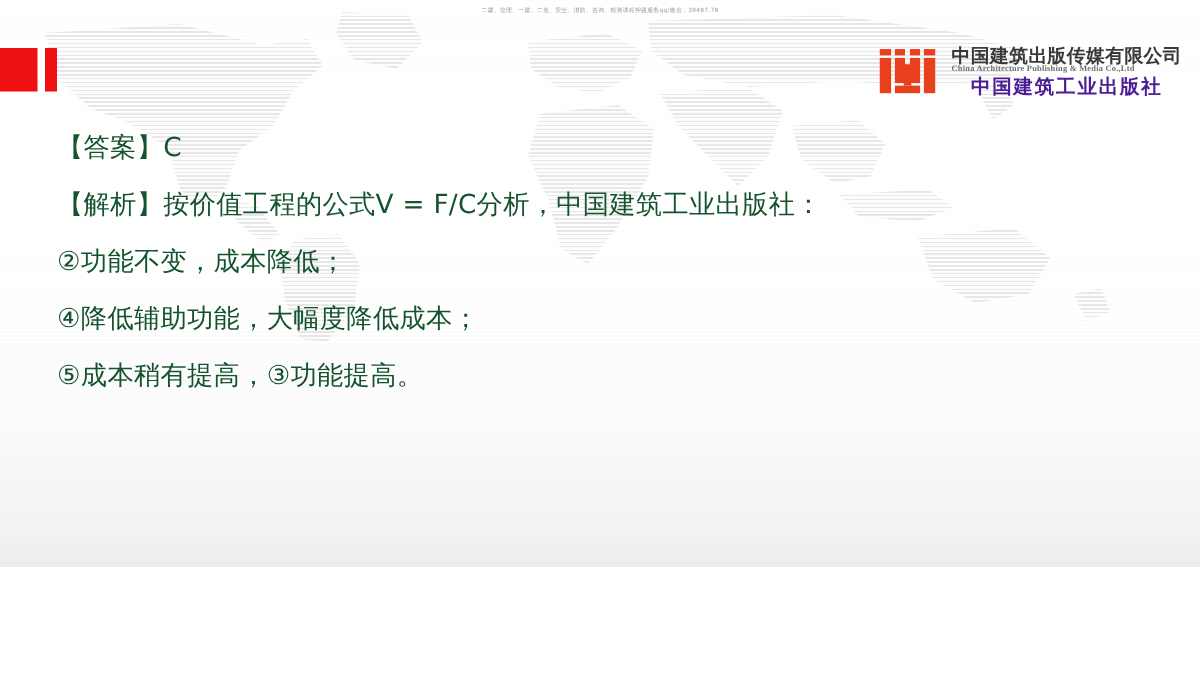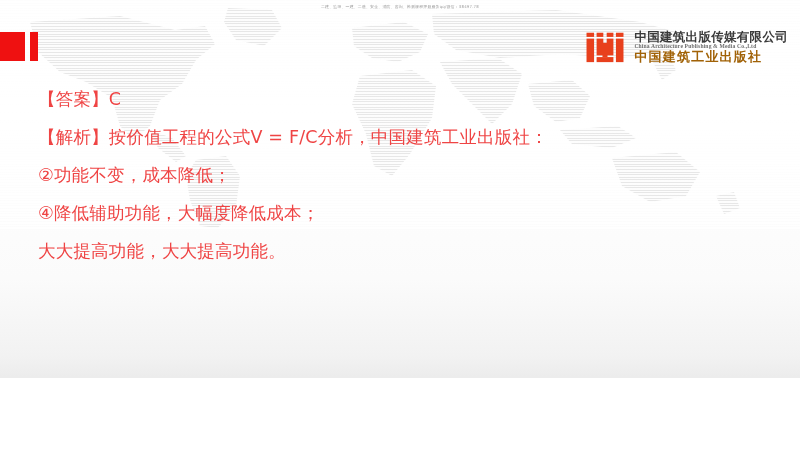--- a/index.html
+++ b/index.html
@@ -105,26 +105,27 @@
   .logo-en {
     font-family: "Liberation Serif", "DejaVu Serif", serif;
     font-size: 5.6px;
     font-weight: 700;
     color: #6d6d6d;
     letter-spacing: 0.15px;
     white-space: nowrap;
     margin: 1px 0 1px 0;
   }
   .logo-cn2 {
-    font-family: Liberation Mono, monospace;
+    font-family: Liberation Sans, sans-serif;
     font-size: 13px;
     font-weight: 700;
-    color: #a16207;
+    color: #4c1d95;
     letter-spacing: 1.2px;
     white-space: nowrap;
+    text-align: center;
   }
 
   
   .wm {
     position: absolute;
     left: 0;
     width: 800px;
     text-align: center;
     font-family: "DejaVu Sans", "Liberation Sans", sans-serif;
     font-size: 3.9px;
@@ -140,21 +141,21 @@
   .content {
     position: absolute;
     left: 38px;
     top: 80px;
     width: 720px;
   }
   .line {
     font-family: "DejaVu Sans", "Liberation Sans", sans-serif;
     font-size: 17.5px;
     font-weight: 400;
-    color: #ef4444;
+    color: #14532d;
     line-height: 38px;
     white-space: nowrap;
     letter-spacing: 0.2px;
   }
 </style>
 </head>
 <body>
 
 <div id="slide">
 
@@ -247,16 +248,16 @@
   </div>
 
   <div class="wm wm-top">二建、监理、一建、二造、安全、消防、咨询、检测课程押题服务qq/微信：38497.78</div>
   <div class="wm wm-bottom">名师面授辅导、杂会内训、考点串讲、习题模考、考前三页纸、绝密押题服务qq/微信：38497.78</div>
 
   <div class="content">
     <div class="line">【答案】C</div>
     <div class="line">【解析】按价值工程的公式V = F/C分析，中国建筑工业出版社：</div>
     <div class="line">②功能不变，成本降低；</div>
     <div class="line">④降低辅助功能，大幅度降低成本；</div>
-    <div class="line">大大提高功能，大大提高功能。</div>
+    <div class="line">⑤成本稍有提高，③功能提高。</div>
   </div>
 
 </div>
 
 </body></html>

